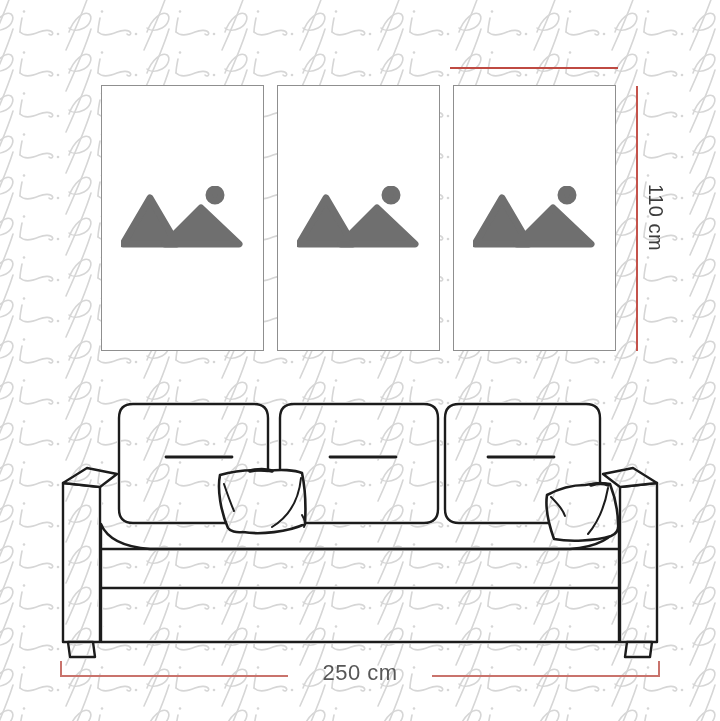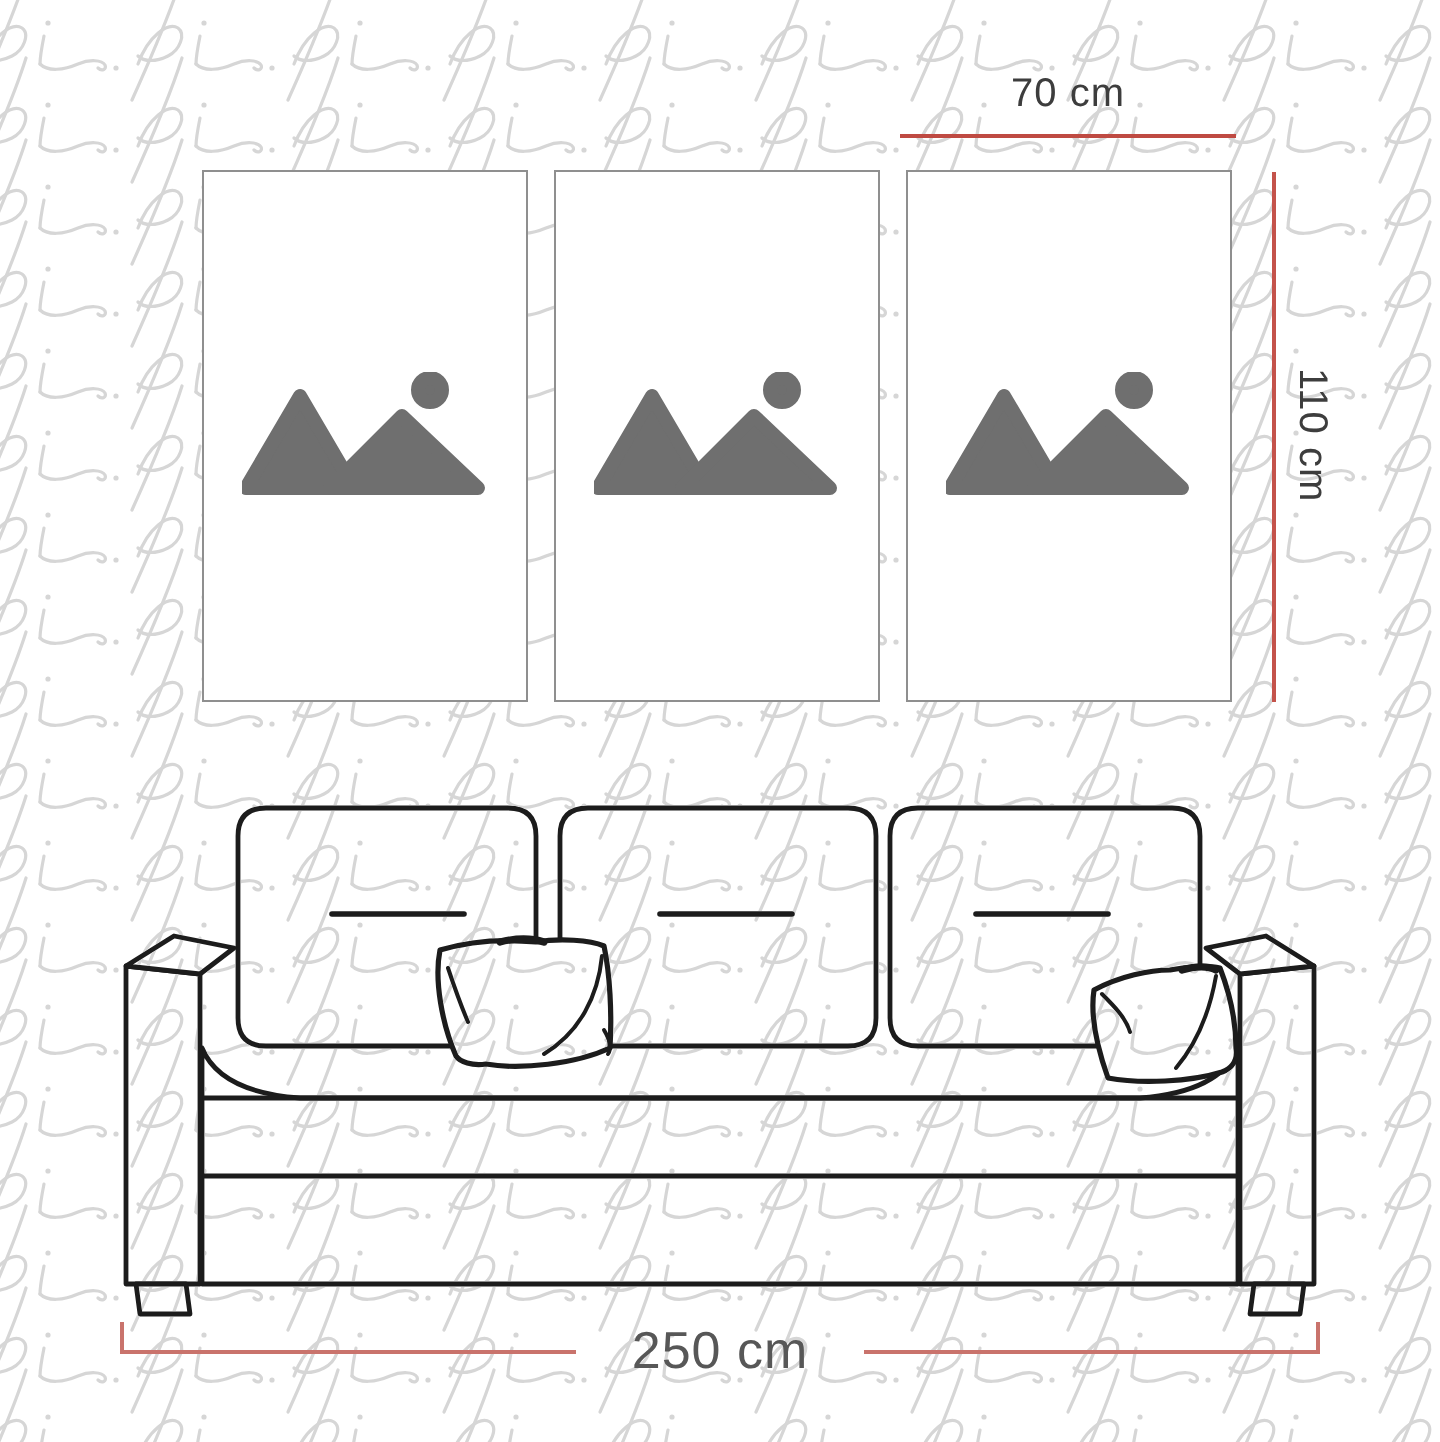--- a/index.html
+++ b/index.html
@@ -33,21 +33,21 @@
     font-size:20px;color:#3d3d3d;letter-spacing:.5px;
   }
   .sofa-dim-line{background:#c9736c;}
   .sofa-seg-left{left:60px;top:675px;width:228px;height:2px;}
   .sofa-seg-right{left:432px;top:675px;width:228px;height:2px;}
   .sofa-tick{width:2px;height:16px;top:661px;}
   .sofa-tick-left{left:60px;}
   .sofa-tick-right{left:658px;}
   .dim-label-bottom{
     left:288px;top:660px;width:144px;text-align:center;
-    font-size:26px;color:#575757;letter-spacing:.5px;
+    font-size:22px;color:#575757;letter-spacing:.5px;
   }
 
   
   .s-fill{fill:#ffffff;stroke:#1c1c1c;stroke-width:2.4;stroke-linejoin:round;}
   .s-line{fill:none;stroke:#1c1c1c;stroke-width:2.4;stroke-linecap:round;}
   .s-stitch{fill:none;stroke:#1c1c1c;stroke-width:2.8;stroke-linecap:round;}
   .p-out{fill:#ffffff;stroke:#1c1c1c;stroke-width:2.6;stroke-linejoin:round;}
   .p-crease{fill:none;stroke:#1c1c1c;stroke-width:2;stroke-linecap:round;}
   .p-curl{fill:none;stroke:#1c1c1c;stroke-width:3.6;stroke-linecap:round;}
 
@@ -348,21 +348,20 @@
     <svg class="ph-icon">
         <use href="#placeholder-icon"></use>
       </svg>
   </div>
   <div class="frame frame-3">
     <svg class="ph-icon">
         <use href="#placeholder-icon"></use>
       </svg>
   </div>
 
-  <div class="dim dim-label-top">70 cm</div>
   <div class="dim dim-line dim-line-top"></div>
 
   <div class="dim dim-line-right"></div>
   <div class="dim dim-label-right">110 cm</div>
 
   <div class="dim sofa-dim-line sofa-seg-left"></div>
   <div class="dim sofa-dim-line sofa-seg-right"></div>
   <div class="dim sofa-dim-line sofa-tick sofa-tick-left"></div>
   <div class="dim sofa-dim-line sofa-tick sofa-tick-right"></div>
   <div class="dim dim-label-bottom">250 cm</div>

